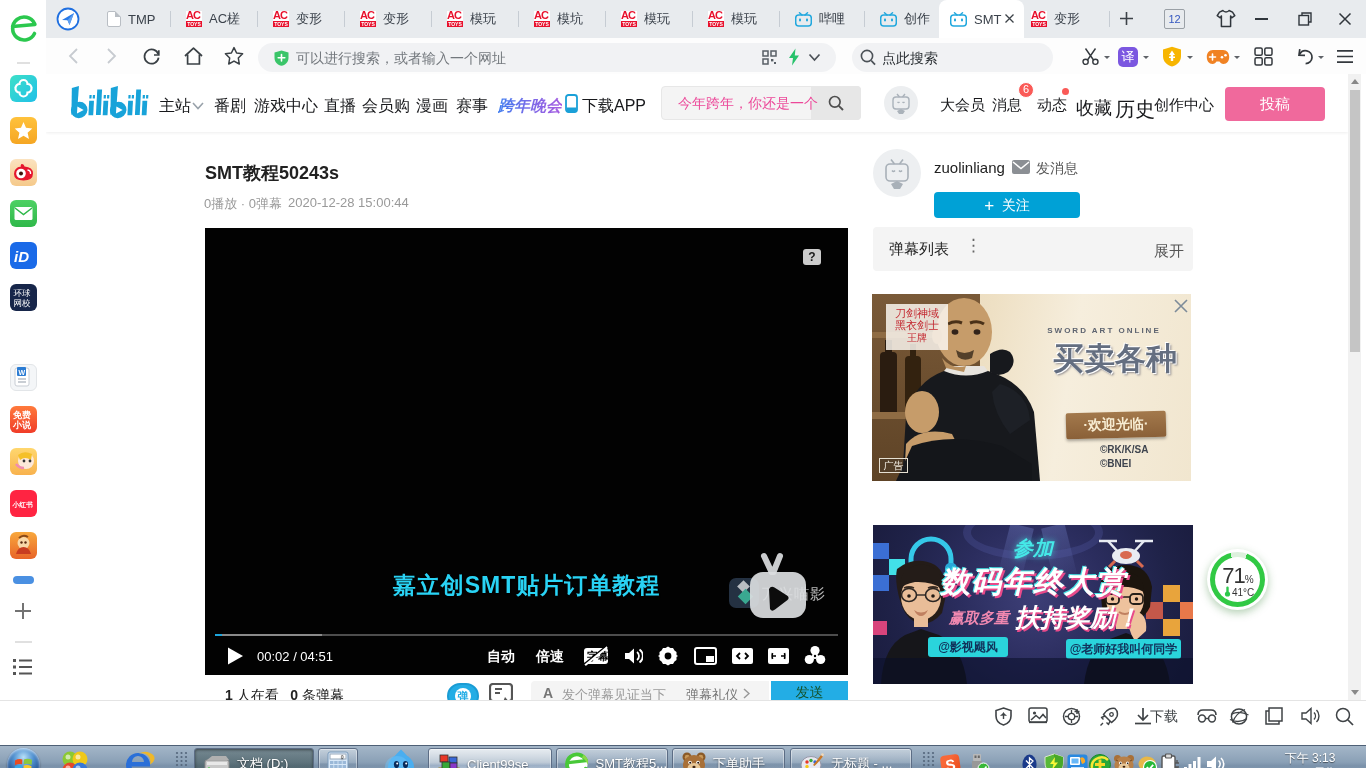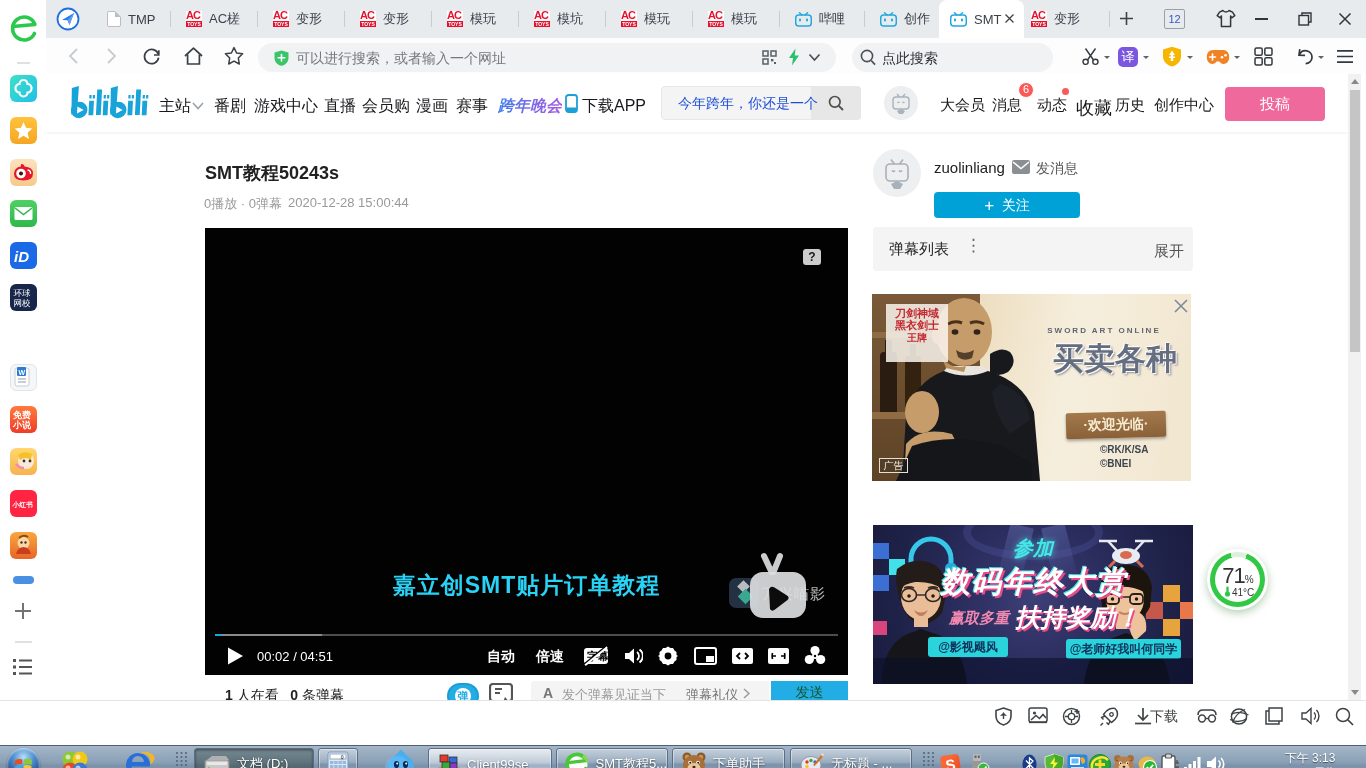--- a/index.html
+++ b/index.html
@@ -309,41 +309,41 @@
     <span class="bnav" style="left:410px">赛事</span>
     <span class="bnav" style="left:452px;font-weight:bold;font-style:italic;background:linear-gradient(95deg,#3d7ef0 0%,#7a6ae8 50%,#a85ce0 100%);-webkit-background-clip:text;background-clip:text;color:transparent;">跨年晚会</span>
     <svg class="abs" style="left:519px;top:20px" width="13" height="19" viewBox="0 0 13 19">
         <rect x="1" y="1" width="11" height="17" rx="2.5" fill="none" stroke="#1aa0d8" stroke-width="1.8"></rect>
         <path d="M1.5 13.5 H11.5 V16 A2 2 0 0 1 9.5 18 H3.5 A2 2 0 0 1 1.5 16 Z" fill="#1aa0d8"></path>
       </svg>
     <span class="bnav" style="left:536px">下载APP</span>
 
     <div class="abs" style="left:615px;top:12px;width:200px;height:34px;background:#f4f4f4;border:1px solid #e7e7e7;border-radius:4px;"></div>
     <div class="abs" style="left:765px;top:12px;width:50px;height:34px;background:#e7e7e7;border-radius:0 4px 4px 0;"></div>
-    <div class="abs" style="left:632px;top:21px;font-size:14px;color:#1d4ed8;">今年跨年，你还是一个</div>
+    <div class="abs" style="left:632px;top:21px;font-size:14px;color:#ec4899;">今年跨年，你还是一个</div>
     <svg class="abs" style="left:782px;top:21px" width="16" height="16" viewBox="0 0 16 16">
         <circle cx="6.8" cy="6.8" r="5.3" fill="none" stroke="#4f4f4f" stroke-width="1.7"></circle>
         <path d="M10.8 10.8 L15 15" stroke="#4f4f4f" stroke-width="1.9"></path>
       </svg>
 
     <div class="abs" style="left:838px;top:12px;width:34px;height:34px;border-radius:50%;background:#eceef0;overflow:hidden;">
       <svg width="34" height="34" viewBox="0 0 34 34">
           <rect x="9" y="11" width="16" height="12" rx="3" fill="none" stroke="#aab2ba" stroke-width="1.4"></rect>
           <path d="M13 8 L15.5 11 M21 8 L18.5 11" stroke="#aab2ba" stroke-width="1.4"></path>
           <path d="M13.5 16 Q14.5 17.2 15.5 16 M18.5 16 Q19.5 17.2 20.5 16" stroke="#aab2ba" stroke-width="1.2" fill="none"></path>
           <path d="M13 25 L17 23 L21 25 L19 28 H15 Z" fill="#aab2ba"></path>
         </svg>
     </div>
     <span class="bnav" style="left:894px;font-size:15px;">大会员</span>
     <span class="bnav" style="left:946px;font-size:15px;">消息</span>
     <div class="abs" style="left:972px;top:8px;width:16px;height:16px;border-radius:50%;background:#fa5a57;border:1.5px solid #fff;color:#fff;font-size:11px;text-align:center;line-height:13px;">6</div>
     <span class="bnav" style="left:991px;font-size:15px;">动态</span>
     <div class="abs" style="left:1016px;top:14px;width:7px;height:7px;border-radius:50%;background:#fa5a57;"></div>
     <span class="bnav" style="left:1030px;font-size:18px;">收藏</span>
-    <span class="bnav" style="left:1069px;font-size:15px;">历史</span>
+    <span class="bnav" style="left:1069px;font-size:20px;">历史</span>
     <span class="bnav" style="left:1108px;font-size:15px;">创作中心</span>
     <div class="abs" style="left:1179px;top:13px;width:100px;height:34px;background:#f0699c;border-radius:4px;color:#fff;font-size:15px;text-align:center;line-height:34px;">投稿</div>
   </div>
 
   <div class="abs" style="left:159px;top:87px;font-size:18px;font-weight:bold;color:#212121;">SMT教程50243s</div>
   <div class="abs" style="left:158px;top:121px;font-size:13px;color:#999;">0播放 · 0弹幕</div>
   <div class="abs" style="left:242px;top:121px;font-size:13px;color:#999;">2020-12-28 15:00:44</div>
 
   <div id="player">
     <div class="abs" style="left:598px;top:21px;width:18px;height:16px;background:#ccc;border-radius:3px;color:#1a1a1a;font-size:12px;font-weight:bold;text-align:center;line-height:16px;">?</div>
@@ -476,21 +476,21 @@
 
       <ellipse cx="82" cy="38" rx="28" ry="34" fill="#c69c6a"></ellipse>
       <ellipse cx="55" cy="42" rx="5" ry="8" fill="#b88f5e"></ellipse>
       <path d="M66 30 Q73 26 80 29 M88 29 Q96 26 102 30" stroke="#4a3118" stroke-width="3" fill="none"></path>
       <ellipse cx="73" cy="38" rx="3.4" ry="2.8" fill="#32231a"></ellipse>
       <ellipse cx="95" cy="38" rx="3.4" ry="2.8" fill="#32231a"></ellipse>
       <path d="M74 56 Q82 62 92 56 L90 64 Q82 68 76 63 Z" fill="#54402a"></path>
       <path d="M60 64 Q70 76 84 72 L82 78 L64 74 Z" fill="#b88f5e"></path>
     </svg>
 
-    <div class="abs" style="left:14px;top:10px;width:62px;height:58px;background:rgba(250,246,238,.85);text-align:center;font-weight:bold;color:#c3272f;line-height:1.1;padding-top:3px;font-size:11px;">刀剑神域<br>黑衣剑士<br><span style="font-size:10px">王牌</span></div>
+    <div class="abs" style="left:14px;top:10px;width:62px;height:46px;background:rgba(250,246,238,.85);text-align:center;font-weight:normal;color:#c3272f;line-height:1.1;padding-top:3px;font-size:11px;">刀剑神域<br>黑衣剑士<br><span style="font-size:10px">王牌</span></div>
 
     <div class="abs" style="left:137px;top:32px;width:190px;text-align:center;font-size:8px;letter-spacing:2px;color:#5e6470;font-weight:bold;">SWORD ART ONLINE</div>
     <div class="abs" style="left:148px;top:44px;width:190px;text-align:center;font-size:31px;font-weight:bold;color:#646e80;text-shadow:1px 1px 0 #fff,-1px -1px 0 #fff,2px 2px 2px rgba(60,60,80,.5);">买卖各种</div>
     <div class="abs" style="left:194px;top:118px;width:100px;height:26px;background:linear-gradient(#a3794c,#8a6038);border-radius:2px;transform:rotate(-1.5deg);box-shadow:0 2px 3px rgba(0,0,0,.3);"></div>
     <div class="abs" style="left:194px;top:122px;width:100px;text-align:center;font-size:14px;color:#f7ecd2;font-weight:bold;transform:rotate(-1.5deg);">·欢迎光临·</div>
     <div class="abs" style="left:228px;top:150px;font-size:10px;color:#3f454f;font-weight:bold;">©RK/K/SA</div>
     <div class="abs" style="left:228px;top:164px;font-size:10px;color:#3f454f;font-weight:bold;">©BNEI</div>
 
     <div class="abs" style="left:7px;top:164px;width:29px;height:15px;border:1px solid #e6e0d2;background:rgba(40,40,40,.25);color:#f4f0e6;font-size:10px;text-align:center;line-height:14px;">广告</div>
   </div>

